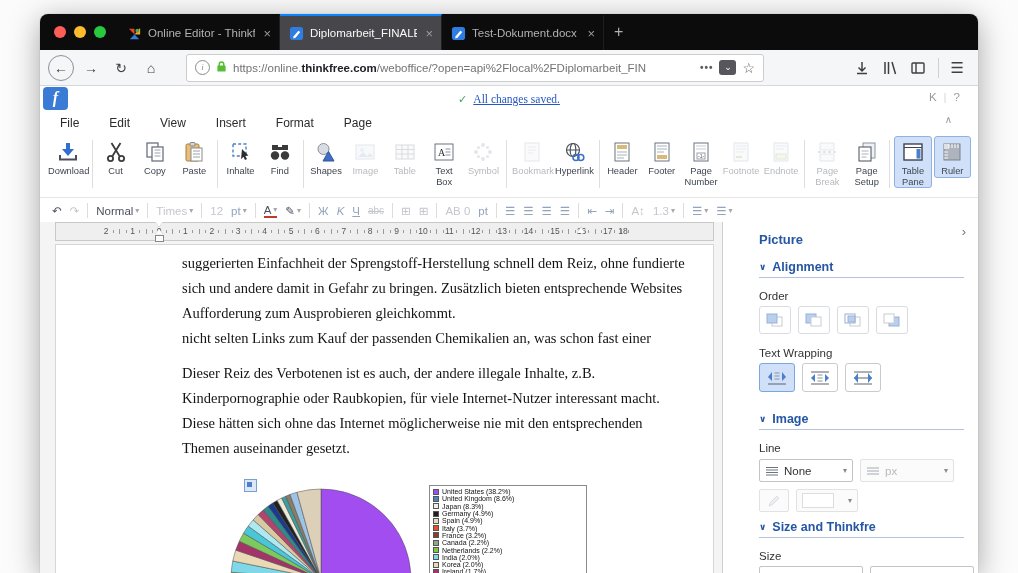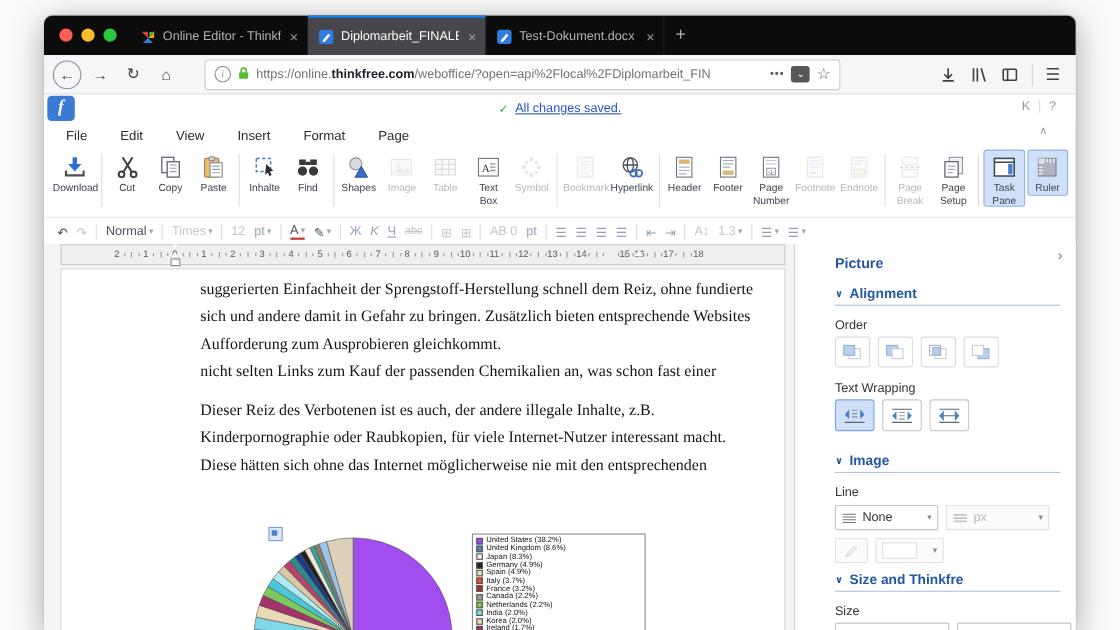--- a/index.html
+++ b/index.html
@@ -33,21 +33,21 @@
   .nav-right{display:flex;align-items:center;gap:12px;padding-right:6px;}
   .nav-right .nav-ic{color:#3f3f43;}
   .nav-right svg{display:block;}
   .vdiv{width:1px;height:20px;background:#d0d0d2;}
   
   .appheader{height:26px;position:relative;background:#fff;}
   .applogo{position:absolute;left:3px;top:1px;width:25px;height:23px;background:#3a7bd5;border-radius:4px;
     color:#fff;font-family:"Liberation Serif",serif;font-style:italic;font-weight:700;font-size:16px;text-align:center;line-height:22px;}
   .doctitle-wrap{position:absolute;left:0;right:0;top:0;height:26px;display:flex;align-items:center;justify-content:center;gap:6px;font-size:11.5px;color:#222;}
   .saved-check{color:#35a854;font-size:11px;}
-  .saved-link{color:#2456c4;text-decoration:underline;}
+  .saved-link{color:#2456c4;text-decoration:underline;font-family:Liberation Serif, serif;}
   .helpzone{position:absolute;right:18px;top:5px;font-size:11.5px;color:#9a9a9a;display:flex;gap:7px;align-items:center;}
   .menubar{height:21px;display:flex;align-items:center;gap:30px;padding-left:20px;font-size:12px;color:#2b2b2b;position:relative;}
   .collapse-caret{position:absolute;right:26px;top:2px;color:#9a9a9a;font-size:10px;}
   .toolbar{height:61px;display:flex;align-items:flex-start;padding:3px 6px 0;}
   .tb-btn{width:39px;margin:0 1px;text-align:center;padding-top:2px;border:1px solid transparent;border-radius:3px;}
   .tb-ic{display:flex;height:26px;align-items:center;justify-content:center;}
   .tb-ic svg{width:24px;height:24px;}
   .tb-lb{display:block;font-size:9.3px;line-height:10.5px;color:#3f4450;margin-top:1px;}
   .tb-btn.disabled{opacity:.38;}
   .tb-btn.active{background:#cfe0f8;border-color:#8fb2e3;}
@@ -435,21 +435,21 @@
       </div>
       <div class="tb-div"></div>
       <div class="tb-btn active">
         <span class="tb-ic">
           <svg viewBox="0 0 24 24">
             <rect x="3" y="4" width="18" height="16" fill="#fff" stroke="#3d4450" stroke-width="1.4"></rect>
             <path d="M3 7.5h18" stroke="#3d4450" stroke-width="1.2"></path>
             <rect x="15.5" y="9" width="4" height="9.5" fill="#4d7ec8"></rect>
           </svg>
         </span>
-        <span class="tb-lb">Task Pane</span>
+        <span class="tb-lb">Table Pane</span>
       </div>
       <div class="tb-btn active">
         <span class="tb-ic">
           <svg viewBox="0 0 24 24">
             <rect x="4" y="4" width="16" height="16" fill="#aeb4bd" stroke="#7c828c"></rect>
             <rect x="4" y="4" width="5" height="5" fill="#dde1e6"></rect>
             <path d="M9 4v4M12 4v4M15 4v4M18 4v4M4 12h4M4 15h4M4 18h4" stroke="#f4f4f4" stroke-width="1.2"></path>
           </svg>
         </span>
         <span class="tb-lb">Ruler</span>
@@ -619,51 +619,52 @@
       <span class="rl-tick" style="left: 433px;"></span>
       <span class="rl-tick" style="left: 439.6px; height: 3px; top: 7px;"></span>
       <span class="rl-num" style="left: 446.2px;">13</span>
       <span class="rl-tick" style="left: 452.8px; height: 3px; top: 7px;"></span>
       <span class="rl-tick" style="left: 459.4px;"></span>
       <span class="rl-tick" style="left: 466px; height: 3px; top: 7px;"></span>
       <span class="rl-num" style="left: 472.6px;">14</span>
       <span class="rl-tick" style="left: 479.2px; height: 3px; top: 7px;"></span>
       <span class="rl-tick" style="left: 485.8px;"></span>
       <span class="rl-tick" style="left: 492.4px; height: 3px; top: 7px;"></span>
-      <span class="rl-num" style="left: 512px;">15</span>
+      <span class="rl-num" style="left: 499px;">15</span>
       <span class="rl-tick" style="left: 505.6px; height: 3px; top: 7px;"></span>
       <span class="rl-tick" style="left: 512.2px;"></span>
       <span class="rl-tick" style="left: 518.8px; height: 3px; top: 7px;"></span>
       <span class="rl-num" style="left: 525.4px;">16</span>
       <span class="rl-tick" style="left: 532px; height: 3px; top: 7px;"></span>
       <span class="rl-tick" style="left: 538.6px;"></span>
       <span class="rl-tick" style="left: 545.2px; height: 3px; top: 7px;"></span>
       <span class="rl-num" style="left: 551.8px;">17</span>
       <span class="rl-tick" style="left: 558.4px; height: 3px; top: 7px;"></span>
       <span class="rl-tick" style="left: 565px;"></span>
       <span class="rl-tick" style="left: 571.6px; height: 3px; top: 7px;"></span>
-      <span class="rl-num" style="left: 579px;">18</span>
+      <span class="rl-num" style="left: 567px;">18</span>
       <span class="rl-marker-top" style="left: 99px;"></span>
       <span class="rl-marker-bot" style="left: 99px;"></span>
       <span class="rl-marker-sq" style="left: 99px;"></span>
       <span class="rl-marker-right" style="left: 521.4px;"></span>
     </div>
 
   <div class="page">
     <div class="doctext" id="doctext">
         <div class="para">
           <div class="line">suggerierten Einfachheit der Sprengstoff-Herstellung schnell dem Reiz, ohne fundierte</div>
           <div class="line">sich und andere damit in Gefahr zu bringen. Zusätzlich bieten entsprechende Websites</div>
           <div class="line">Aufforderung zum Ausprobieren gleichkommt.</div>
           <div class="line">nicht selten Links zum Kauf der passenden Chemikalien an, was schon fast einer</div>
         </div>
         <div class="para">
           <div class="line">Dieser Reiz des Verbotenen ist es auch, der andere illegale Inhalte, z.B.</div>
           <div class="line">Kinderpornographie oder Raubkopien, für viele Internet-Nutzer interessant macht.</div>
           <div class="line">Diese hätten sich ohne das Internet möglicherweise nie mit den entsprechenden</div>
+          <div class="line">Themen auseinander gesetzt.</div>
         </div>
       </div>
     <div class="anchor-ic"></div>
     <div class="pie-wrap"><svg id="pie" width="200" height="87" viewBox="0 0 200 87">
           <path d="M95,92 L95.00,2.00 A90,90 0 0 1 155.78,158.38 Z" fill="#a24df0" stroke="#4a4a4a" stroke-width="0.5"></path>
           <path d="M95,92 L155.78,158.38 A90,90 0 0 1 112.97,180.19 Z" fill="#4f81bd" stroke="#4a4a4a" stroke-width="0.5"></path>
           <path d="M95,92 L112.97,180.19 A90,90 0 0 1 66.65,177.42 Z" fill="#f2efe4" stroke="#4a4a4a" stroke-width="0.5"></path>
           <path d="M95,92 L66.65,177.42 A90,90 0 0 1 42.10,164.81 Z" fill="#1f1f1f" stroke="#4a4a4a" stroke-width="0.5"></path>
           <path d="M95,92 L42.10,164.81 A90,90 0 0 1 22.52,145.36 Z" fill="#e6dcc1" stroke="#4a4a4a" stroke-width="0.5"></path>
           <path d="M95,92 L22.52,145.36 A90,90 0 0 1 12.18,127.22 Z" fill="#e2512e" stroke="#4a4a4a" stroke-width="0.5"></path>

